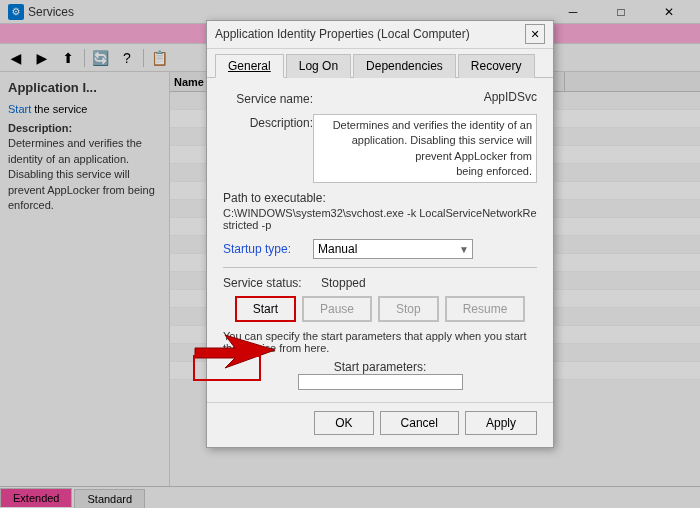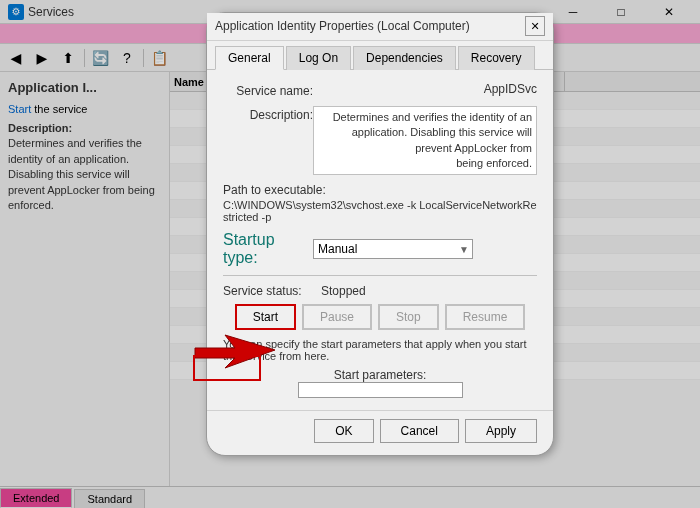--- a/index.html
+++ b/index.html
@@ -271,20 +271,21 @@
       cursor: pointer;
       font-size: 12px;
       margin-right: 2px;
       position: relative;
       top: 1px;
     }
     .dialog-tab.active {
       background: #f0f0f0;
       border-bottom: 1px solid #f0f0f0;
       z-index: 1;
+      text-decoration: underline;
     }
 
     
     .dialog-body {
       padding: 12px 16px;
     }
 
     .field-row {
       display: flex;
       align-items: flex-start;
@@ -328,22 +329,22 @@
     }
 
     .startup-row {
       display: flex;
       align-items: center;
       margin-bottom: 8px;
     }
     .startup-label {
       width: 90px;
       min-width: 90px;
-      color: #0f766e;
-      font-size: 16px;
+      color: #1d4ed8;
+      font-size: 12px;
     }
     .startup-select {
       width: 160px;
       height: 20px;
       border: 1px solid #999;
       background: white;
       font-size: 12px;
       padding: 0 4px;
       appearance: none;
       -webkit-appearance: none;
@@ -601,21 +602,21 @@
 
     </div>
   </div>
 
   <div class="bottom-tabs">
     <div class="tab active">Extended</div>
     <div class="tab">Standard</div>
   </div>
 
   <div class="dialog-overlay">
-    <div class="dialog" style="position:relative; top:-20px; left:30px;border-radius:19px;">
+    <div class="dialog" style="position:relative; top:-20px; left:30px;">
 
       <div class="dialog-title-bar">
         <span class="dialog-title-text">Application Identity Properties (Local Computer)</span>
         <button class="dialog-close-btn">✕</button>
       </div>
 
       <div class="dialog-tabs">
         <div class="dialog-tab active">General</div>
         <div class="dialog-tab">Log On</div>
         <div class="dialog-tab">Dependencies</div>

